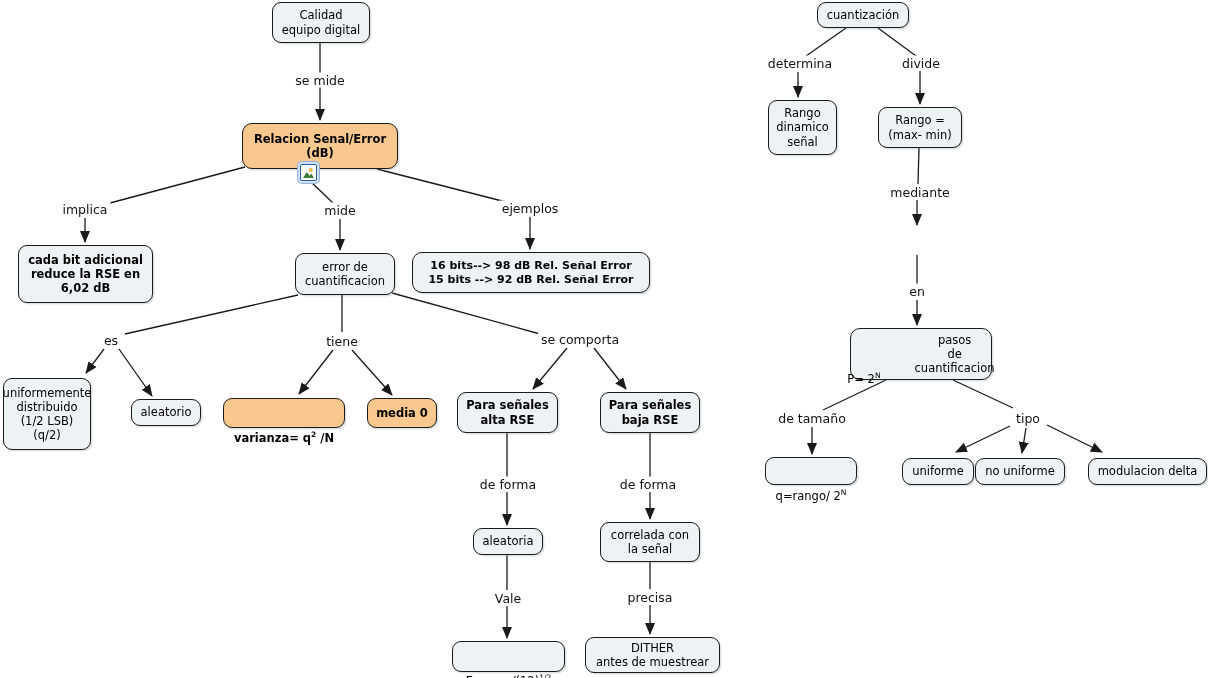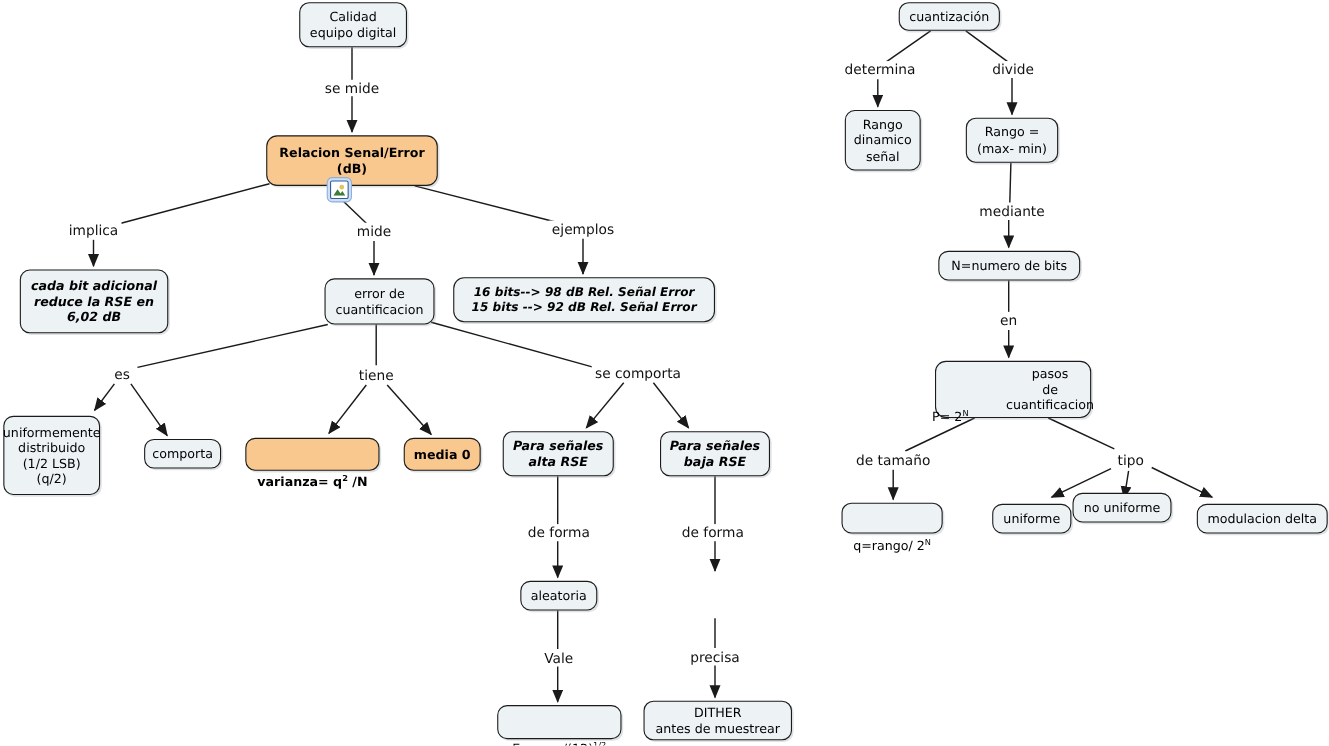--- a/index.html
+++ b/index.html
@@ -6,21 +6,21 @@
   #stage{position:relative;width:1208px;height:678px;background:#ffffff;overflow:hidden;
          font-family:"DejaVu Sans", sans-serif;}
   #wires{position:absolute;left:0;top:0;z-index:1;}
   .node{position:absolute;z-index:3;box-sizing:border-box;
         background:#edf2f5;border:1.4px solid #1b1b1b;border-radius:9px;
         display:flex;flex-direction:column;align-items:center;justify-content:center;
         font-size:11.5px;line-height:1.22;color:#000;text-align:center;
         box-shadow:1.5px 1.5px 0 rgba(140,150,158,0.28);}
   .node span{display:block;white-space:nowrap;}
   .node.accent{background:#f9c88e;font-weight:bold;}
-  .node.bold{font-weight:bold;font-style:italic;}
+  .node.bold{font-weight:bold;}
   .node.fs11{font-size:11px;}
   .node.r10{border-radius:10px;}
   sup{font-size:7.5px;}
   .fline{display:inline;white-space:nowrap;margin-top:48px;}
   .fline span, .fline sup{display:inline;}
   .pasos-row{flex-direction:row;gap:6px;}
   .pasos-col{display:flex;flex-direction:column;align-items:center;margin-left:28px;}
   .link-label{position:absolute;z-index:2;transform:translate(-50%,-50%);
         background:#ffffff;padding:0 3px;font-size:12.5px;color:#111;white-space:nowrap;text-align:center;}
   .img-icon{position:absolute;left:300px;top:164px;width:15px;height:15px;z-index:4;
@@ -134,21 +134,21 @@
   </div>
 
   <div class="node" style="left:3px;top:378px;width:88px;height:72px">
     <span>uniformemente</span>
     <span>distribuido</span>
     <span>(1/2 LSB)</span>
     <span>(q/2)</span>
   </div>
 
   <div class="node" style="left:131px;top:399px;width:70px;height:27px">
-    <span>comporta</span>
+    <span>aleatorio</span>
   </div>
 
   <div class="node accent" style="left:223px;top:398px;width:122px;height:30px">
     <span class="fline"><span>varianza= q</span><sup>2</sup><span> /N</span></span>
   </div>
 
   <div class="node accent" style="left:367px;top:398px;width:70px;height:30px">
     <span>media 0</span>
   </div>
 
@@ -163,20 +163,24 @@
   </div>
 
   <div class="node" style="left:473px;top:528px;width:70px;height:27px">
     <span>aleatoria</span>
   </div>
 
   <div class="node" style="left:452px;top:641px;width:113px;height:31px">
     <span class="fline"><span>Erms=q/(12)</span><sup>1/2</sup></span>
   </div>
 
+  <div class="node" style="left:600px;top:522px;width:100px;height:40px">
+    <span>correlada con</span>
+    <span>la señal</span>
+  </div>
 
   <div class="node" style="left:585px;top:637px;width:135px;height:36px">
     <span>DITHER</span>
     <span>antes de muestrear</span>
   </div>
 
   <div class="node" style="left:817px;top:2px;width:92px;height:26px">
     <span>cuantización</span>
   </div>
 
@@ -184,42 +188,39 @@
     <span>Rango</span>
     <span>dinamico</span>
     <span>señal</span>
   </div>
 
   <div class="node" style="left:878px;top:107px;width:84px;height:41px">
     <span>Rango =</span>
     <span>(max- min)</span>
   </div>
 
-  <div class="node" style="left:853px;top:228px;width:129px;height:27px">
-    <span>N=numero de bits</span>
-  </div>
 
   <div class="node pasos-row r10" style="left:850px;top:328px;width:142px;height:52px">
     <span class="fline"><span>P= 2</span><sup>N</sup></span>
     <span class="pasos-col">
       <span>pasos</span>
       <span>de</span>
       <span>cuantificacion</span>
     </span>
   </div>
 
   <div class="node" style="left:765px;top:457px;width:92px;height:28px">
     <span class="fline"><span>q=rango/ 2</span><sup>N</sup></span>
   </div>
 
   <div class="node" style="left:902px;top:458px;width:72px;height:27px">
     <span>uniforme</span>
   </div>
 
-  <div class="node" style="left:975px;top:448px;width:90px;height:27px">
+  <div class="node" style="left:975px;top:458px;width:90px;height:27px">
     <span>no uniforme</span>
   </div>
 
   <div class="node" style="left:1088px;top:458px;width:119px;height:27px">
     <span>modulacion delta</span>
   </div>
 
 </div>
 
 </body></html>

